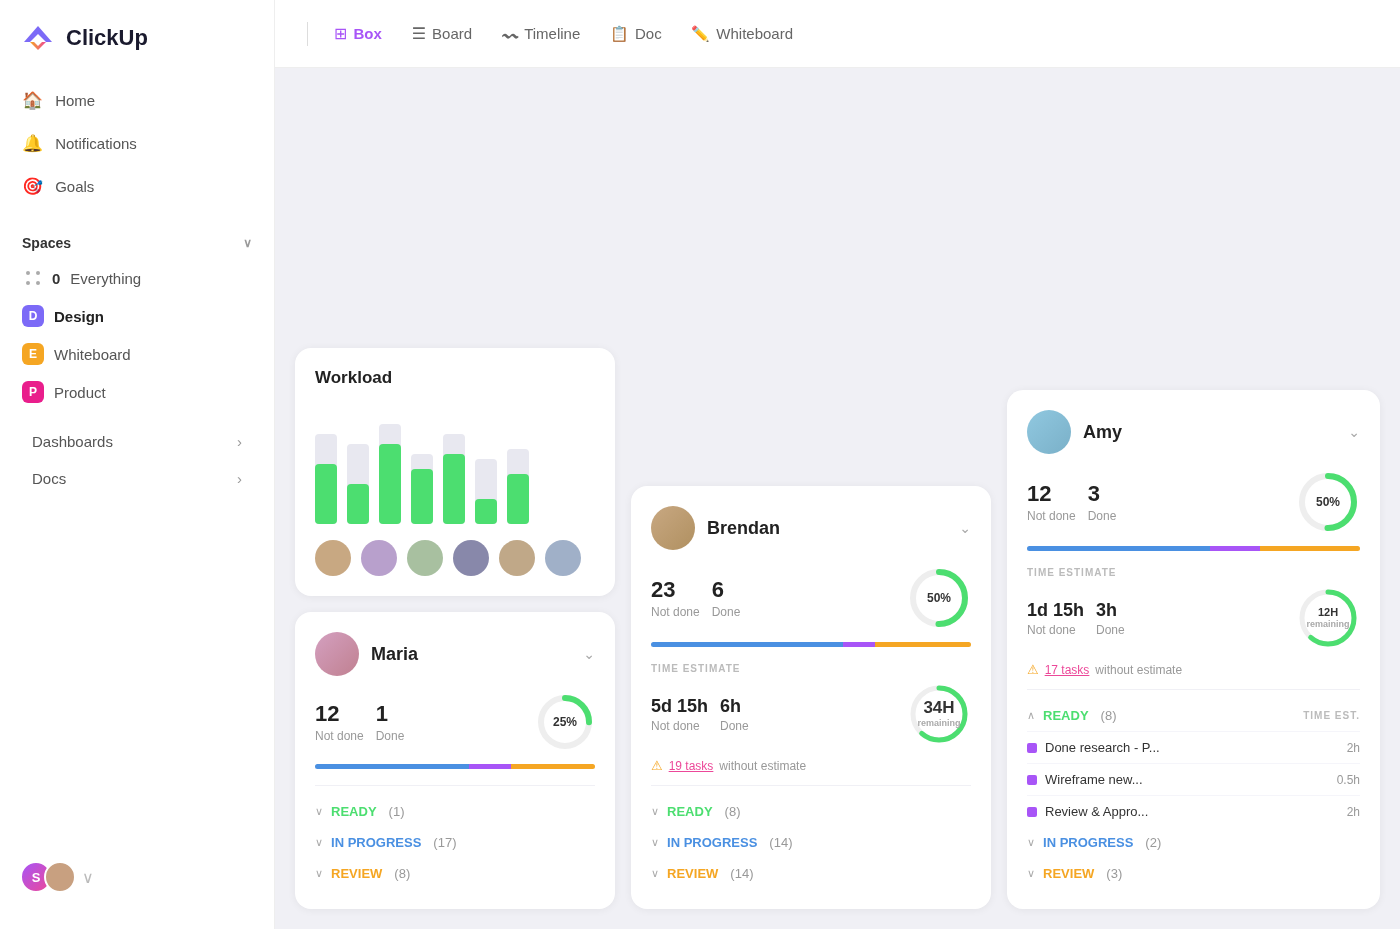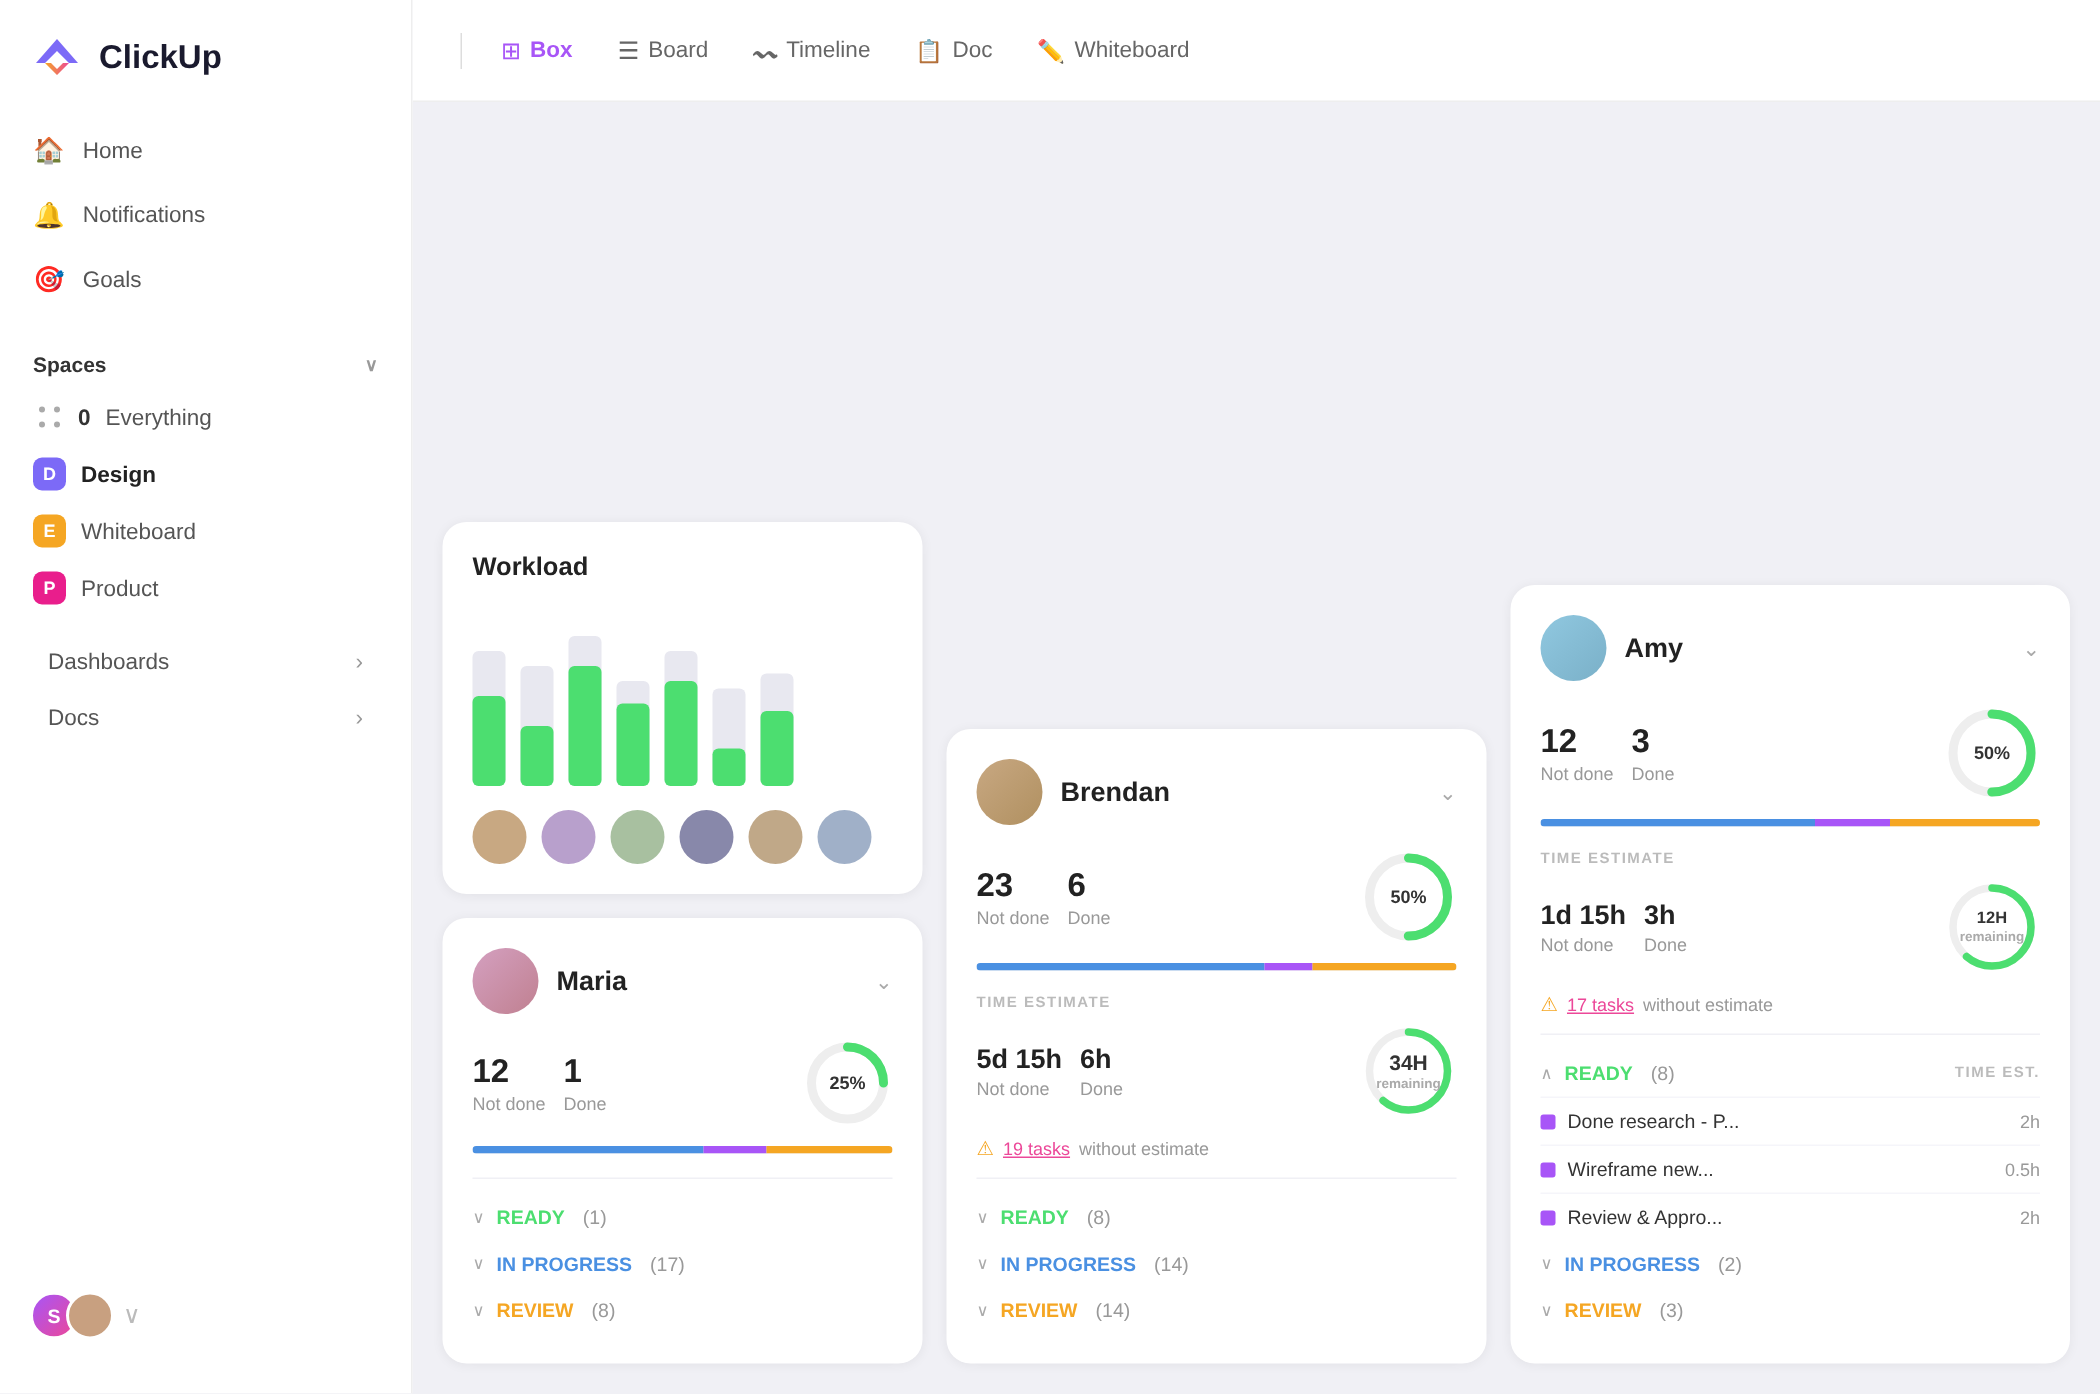--- a/index.html
+++ b/index.html
@@ -363,21 +363,21 @@
           <div class="time-num">6h</div>
           <div class="stat-label">Done</div>
         </div>
         <div class="progress-circle-wrap">
           <div class="circle-wrap" style="width:64px;height:64px;">
             <svg width="64" height="64" viewBox="0 0 64 64">
               <circle cx="32" cy="32" r="26" fill="none" stroke="#eee" stroke-width="5"></circle>
               <circle cx="32" cy="32" r="26" fill="none" stroke="#4cde70" stroke-width="5" stroke-dasharray="100 63.4" stroke-linecap="round" transform="rotate(-90 32 32)"></circle>
             </svg>
             <div class="circle-text">
-              <div style="font-size:14px;font-weight:700;">34H</div>
+              <div style="font-size:17px;font-weight:700;">34H</div>
               <div style="font-size:9px;color:#aaa;">remaining</div>
             </div>
           </div>
         </div>
       </div>
       <div class="warning-row">
         <span class="warning-icon">⚠</span>
         <span class="warning-link">19 tasks</span>
         <span>without estimate</span>
       </div>

